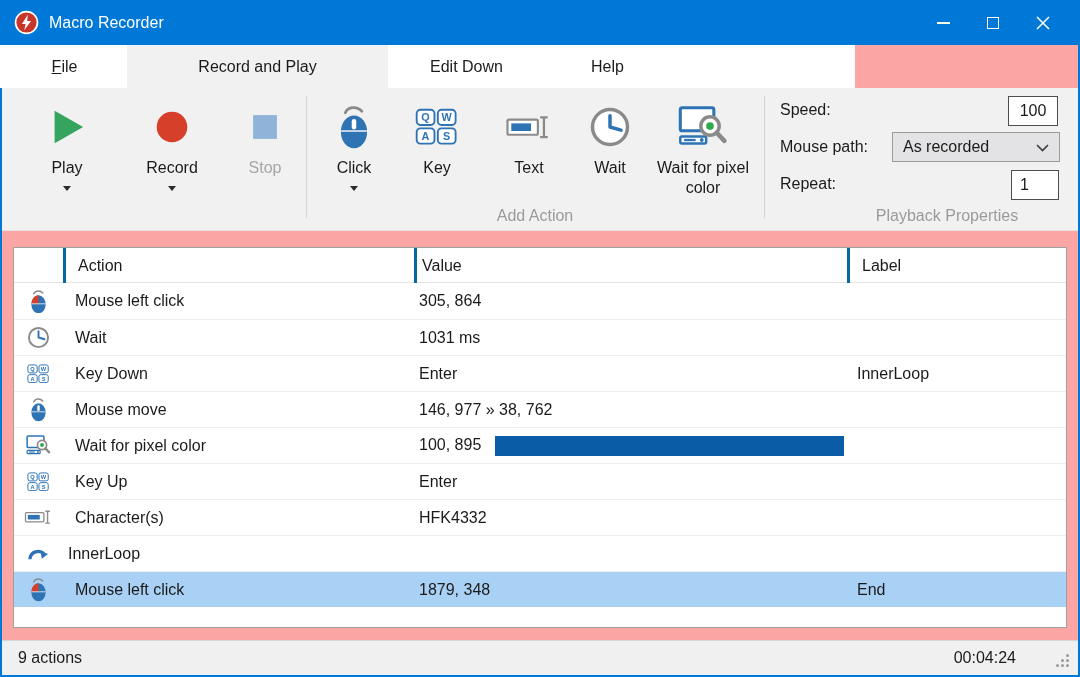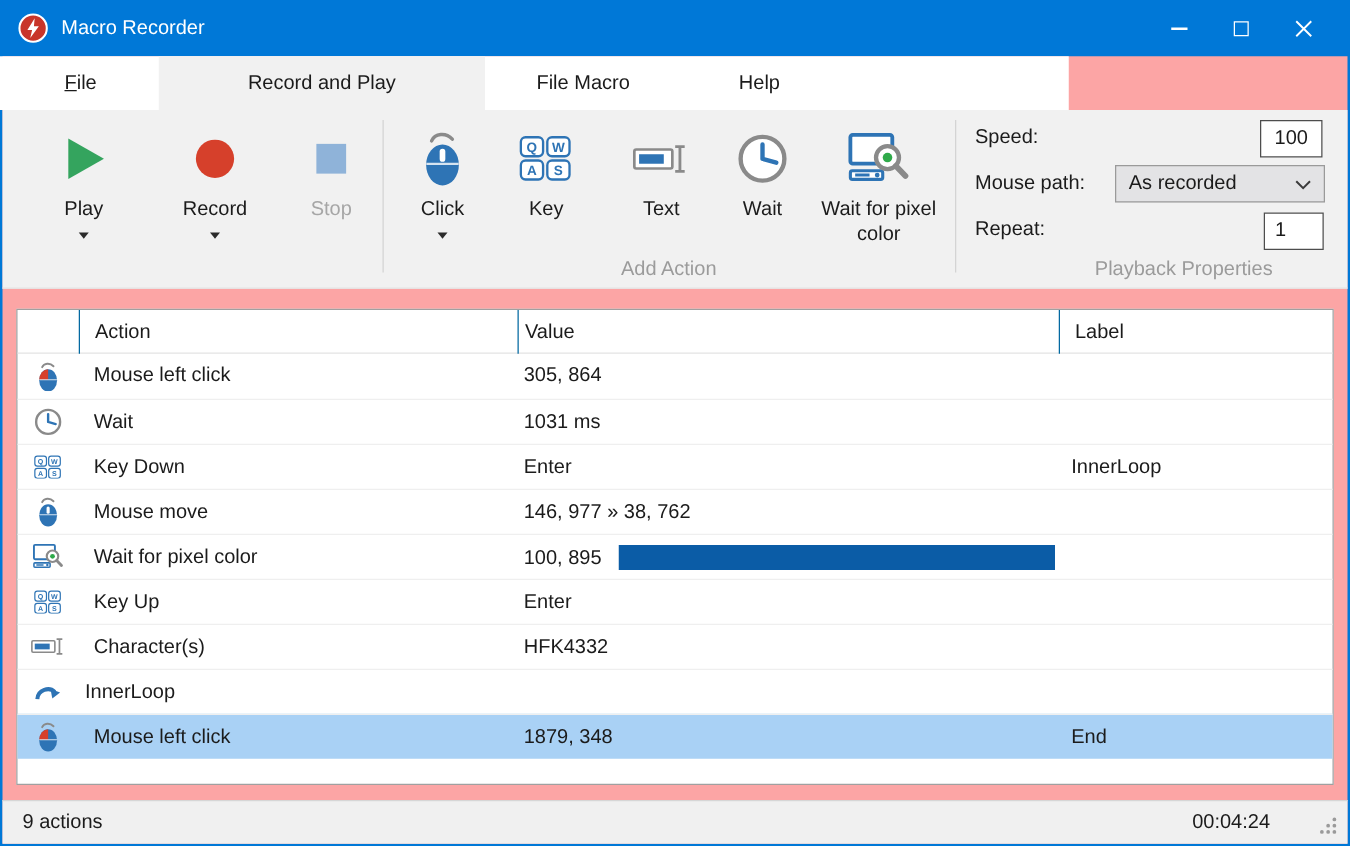--- a/index.html
+++ b/index.html
@@ -44,31 +44,31 @@
   .pb-label { position:absolute; left:778px; font-size:16px; }
   .pb-input { position:absolute; height:30px; border:1.5px solid #4d4d4d; background:#fff; font-size:16px;
               font-family:"Liberation Sans",sans-serif; padding:0 8px; color:#1b1b1b; }
   .pb-combo { position:absolute; left:890px; top:44px; width:168px; height:30px; background:#e3e3e5; border:1px solid #9a9a9a;
               display:flex; align-items:center; font-size:16px; padding-left:10px; }
   .combo-chevron { position:absolute; right:10px; top:11px; }
   
   .action-table { position:absolute; left:13px; top:247px; width:1054px; height:381px; border:1px solid #a0a0a0; background:#fff; }
   .trow { display:grid; grid-template-columns:49px 351px 433px 1fr; align-items:center; }
   .thead { height:35px; }
-  .thead .tcell { height:35px; display:flex; align-items:center; border-left:1px solid #0369a1; padding-left:12px; }
+  .thead .tcell { height:35px; display:flex; align-items:center; border-left:3px solid #0369a1; padding-left:12px; }
   .thead .tcell:first-child { border-left:none; }
   .thead .tcell.c-value { padding-left:5px; }
   .thead { border-bottom:1px solid #e3e3e3; }
   .tbody .trow { height:36px; border-top:1px solid #efefef; }
   .tbody .trow:first-child { border-top:none; }
   .tbody .trow.selected { background:#a9d1f5; }
   .tcell { font-size:16px; overflow:hidden; white-space:nowrap; }
   .c-icon { display:flex; align-items:center; justify-content:center; }
   .c-action { padding-left:12px; }
-  .c-value { padding-left:5px; display:flex; align-items:flex-end; }
+  .c-value { padding-left:5px; display:flex; align-items:flex-start; }
   .c-label { padding-left:10px; }
   .swatch { flex:1; height:20px; margin-left:14px; margin-right:3px; }
   
   .statusbar { position:absolute; left:2px; top:640px; width:1076px; height:35px; background:#f0f0f0; border-top:1px solid #d6d6d6;
                display:flex; align-items:center; font-size:16px; }
   .status-left { margin-left:16px; }
   .status-right { position:absolute; right:62px;text-align:right; }
   .grip { position:absolute; right:8px; bottom:7px; }
 </style>
 </head>
@@ -98,21 +98,21 @@
   </div>
 
   <div class="tabbar">
       <div class="tab first-underline">
         <span>File</span>
       </div>
       <div class="tab active">
         <span>Record and Play</span>
       </div>
       <div class="tab">
-        <span>File Macro</span>
+        <span>Edit Down</span>
       </div>
       <div class="tab">
         <span>Help</span>
       </div>
     </div>
 
   <div class="ribbon">
     <div class="tb-group g1" style="left:10px;">
         <div class="tb-btn">
           <div class="tb-icon">

